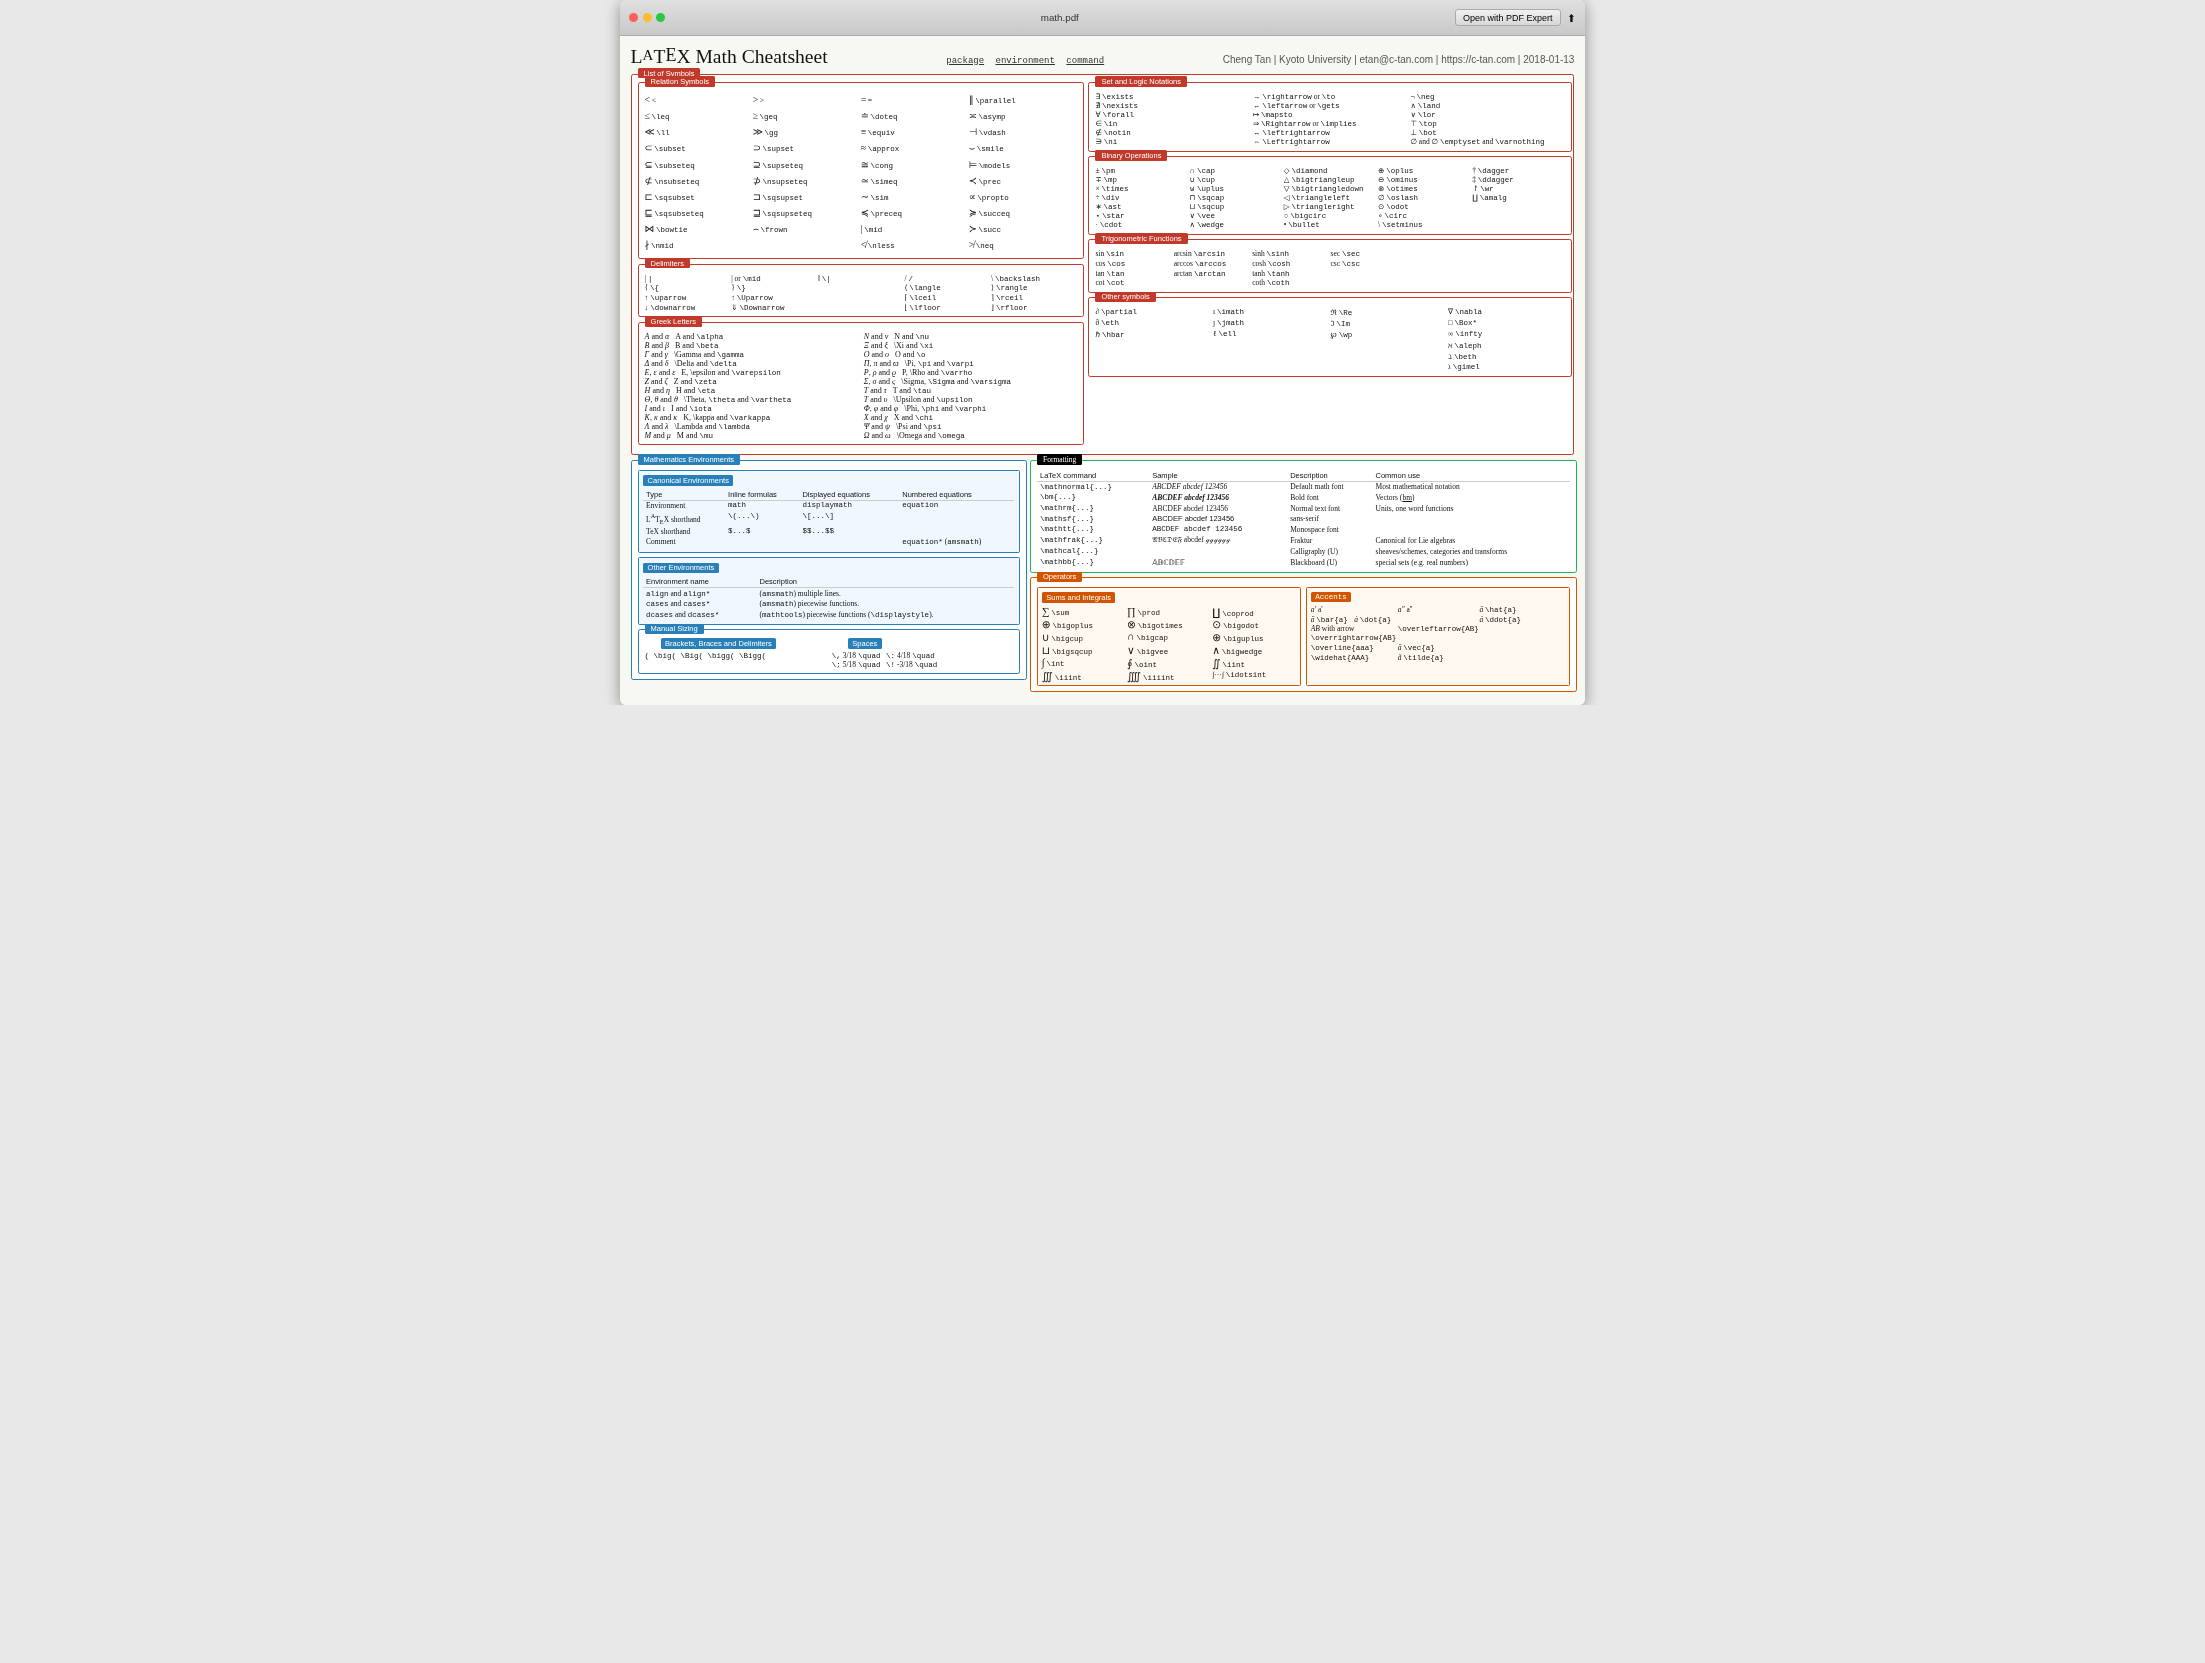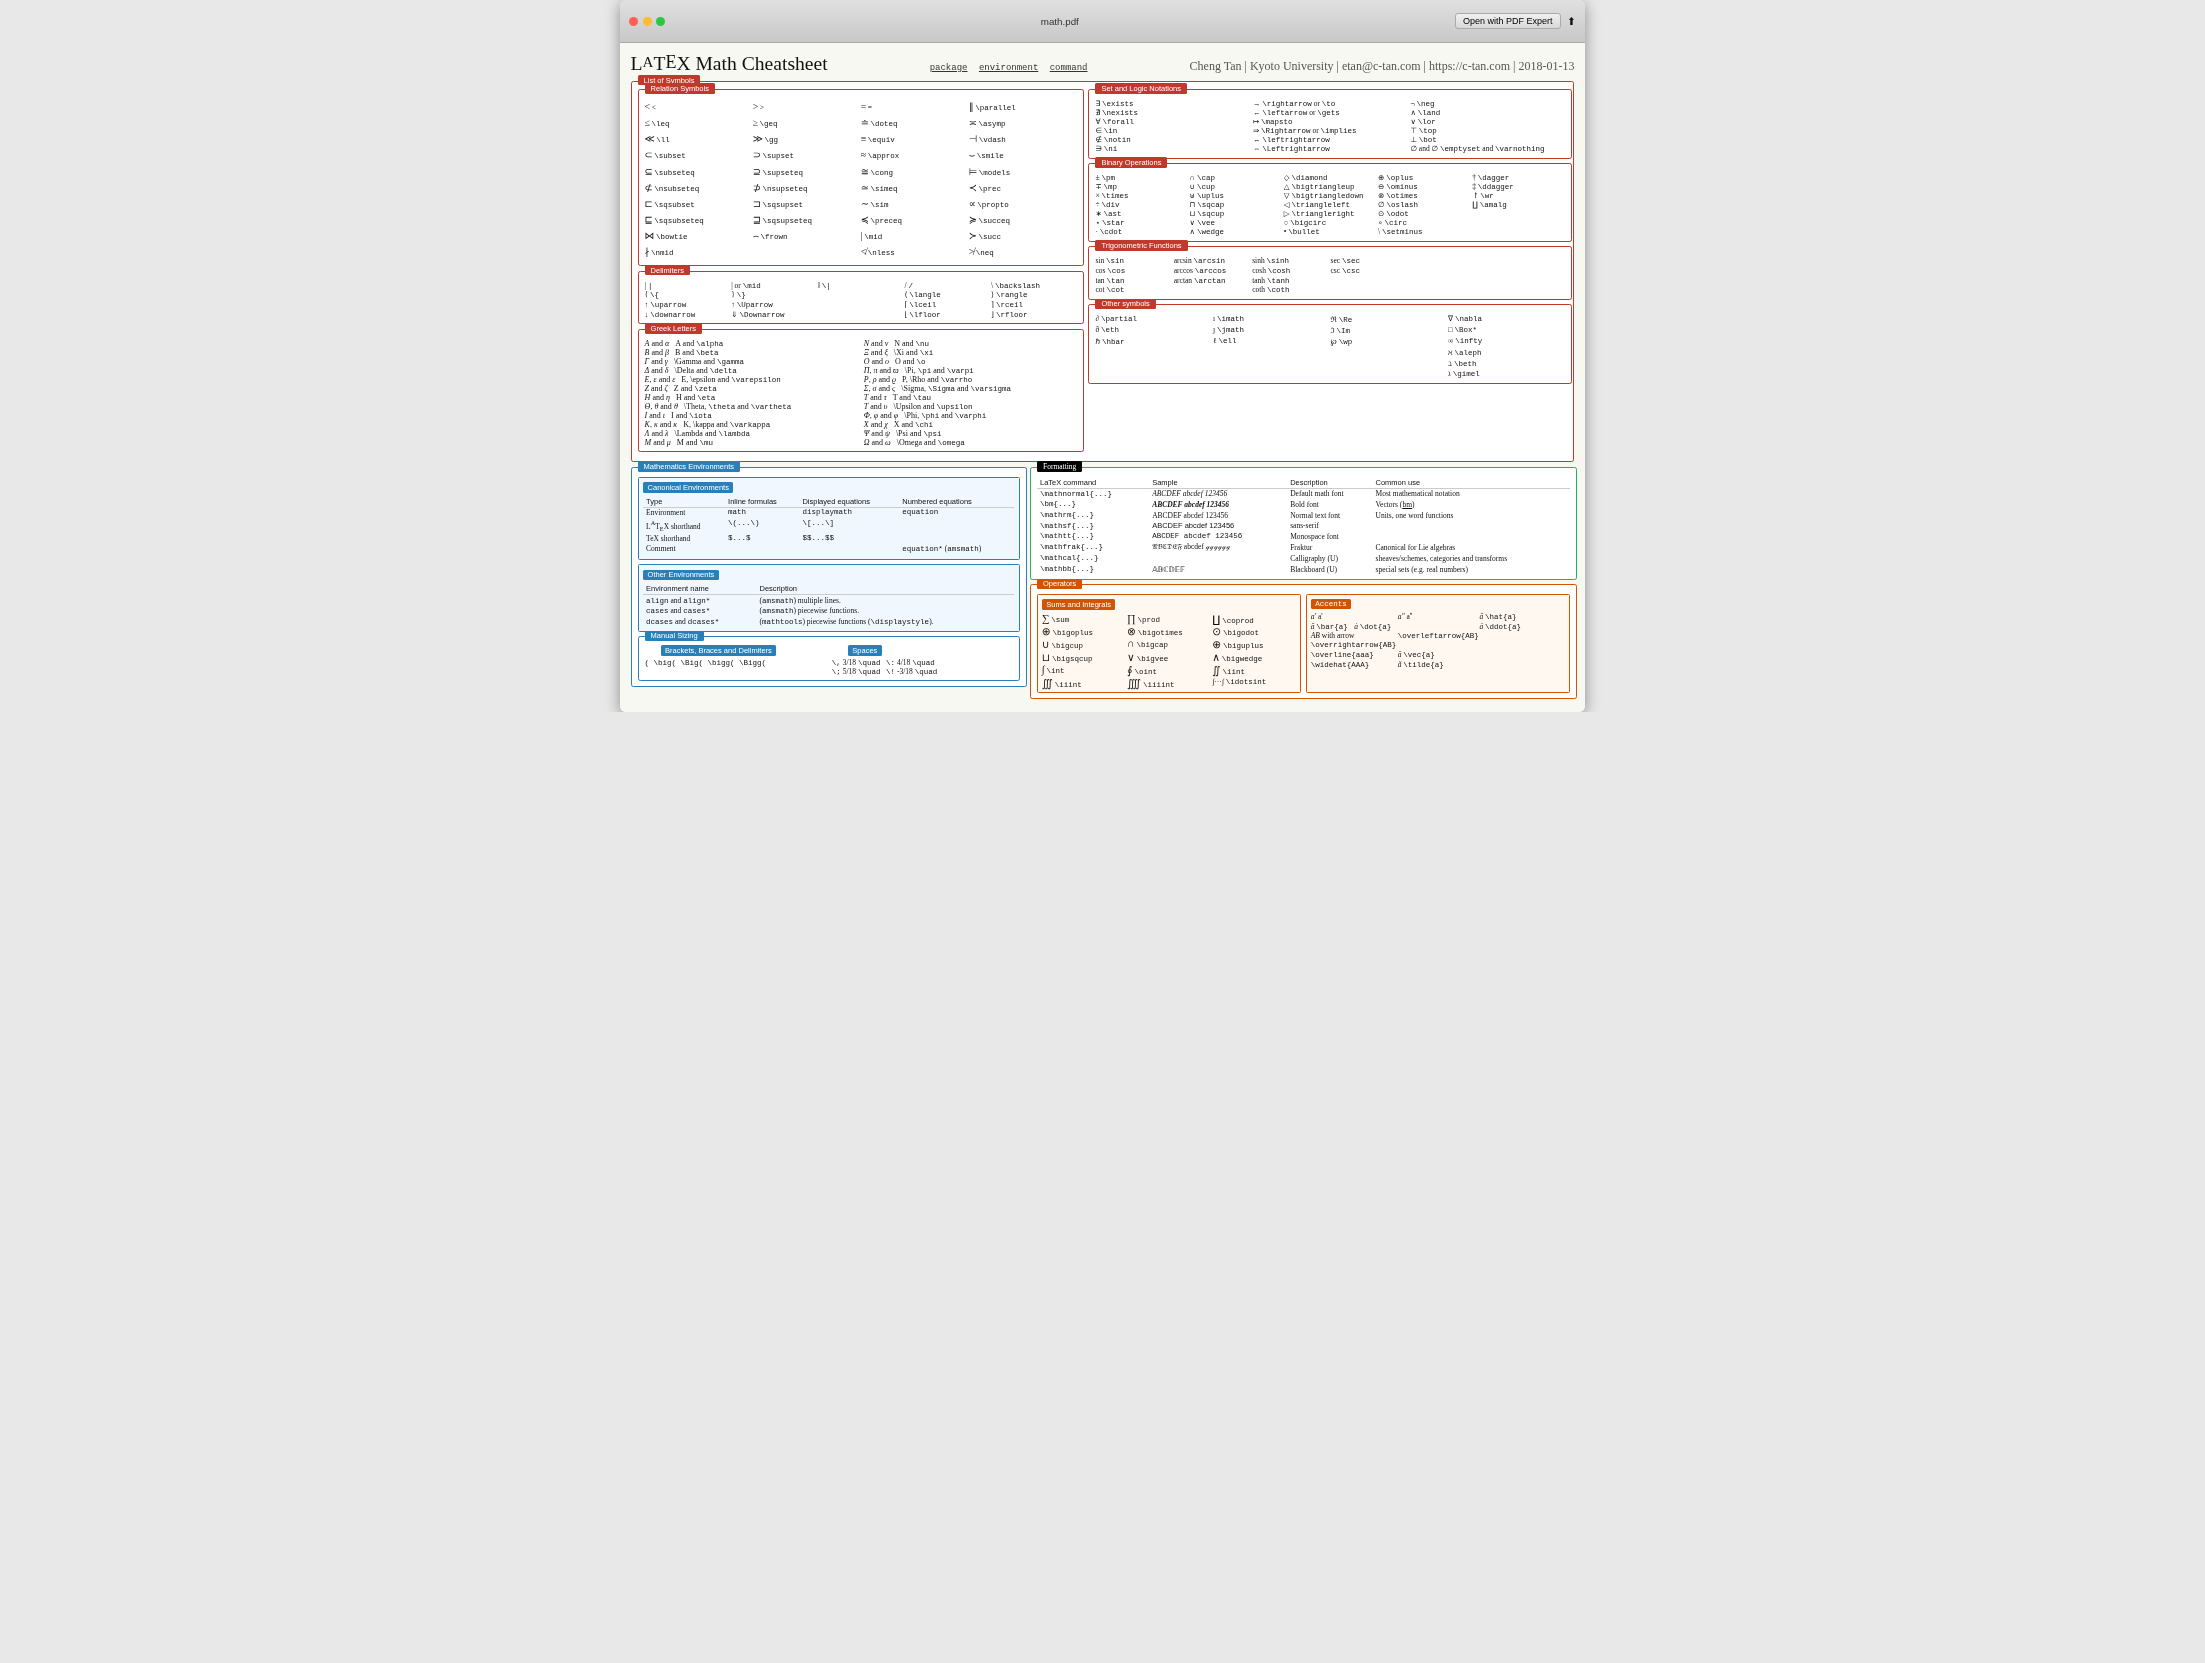--- a/index.html
+++ b/index.html
@@ -12,21 +12,21 @@
     .window {
       width: 965px;
       margin: 0 auto;
       background: #f5f5f0;
       border-radius: 6px;
       box-shadow: 0 3px 15px rgba(0,0,0,0.4);
       overflow: hidden;
     }
     .titlebar {
       background: linear-gradient(to bottom, #e0e0e0, #c8c8c8);
-      height: 43px;
+      height: 36px;
       display: flex;
       align-items: center;
       padding: 0 9px;
       border-bottom: 0.8px solid #aaa;
     }
     .titlebar-buttons { display: flex; gap: 4.5px; }
     .tb-btn {
       width: 9px; height: 9px; border-radius: 50%;
       display: inline-block;
     }
@@ -61,23 +61,23 @@
       justify-content: space-between;
       margin-bottom: 6px;
     }
     .page-header-center {
       font-family: 'Courier New', monospace;
       font-size: 9px;
       color: #333;
     }
     .page-header-center span { margin: 0 3px; }
     .page-header-right {
-      font-size: 12px;
+      font-size: 10px;
       color: #555;
-      font-family: Liberation Serif, serif;
+      font-family: Liberation Sans, sans-serif;
     }
 
     
     .main-grid {
       display: flex;
       gap: 4.5px;
     }
     .left-col { flex: 0 0 48%; }
     .right-col { flex: 0 0 52%; }
 

